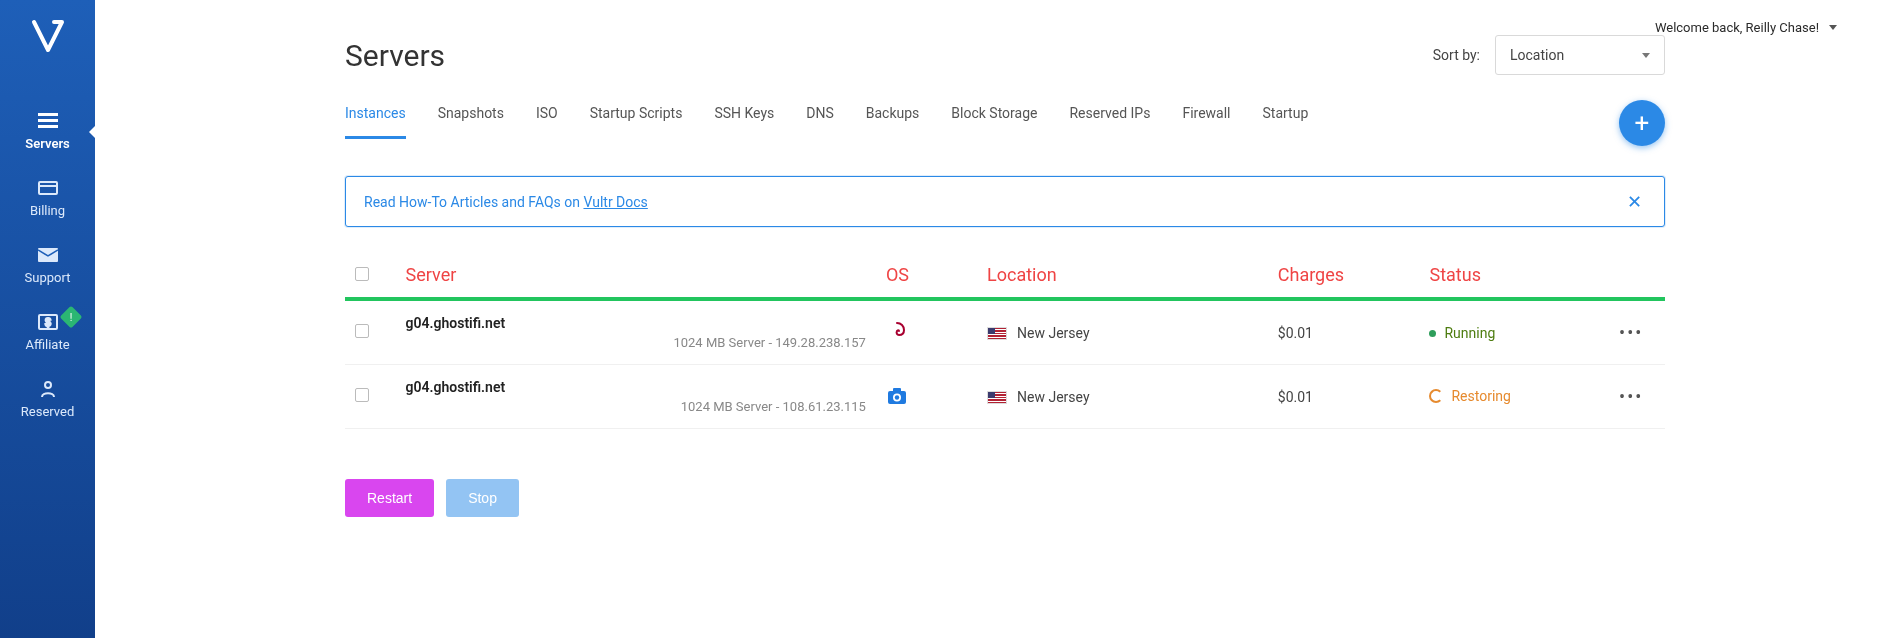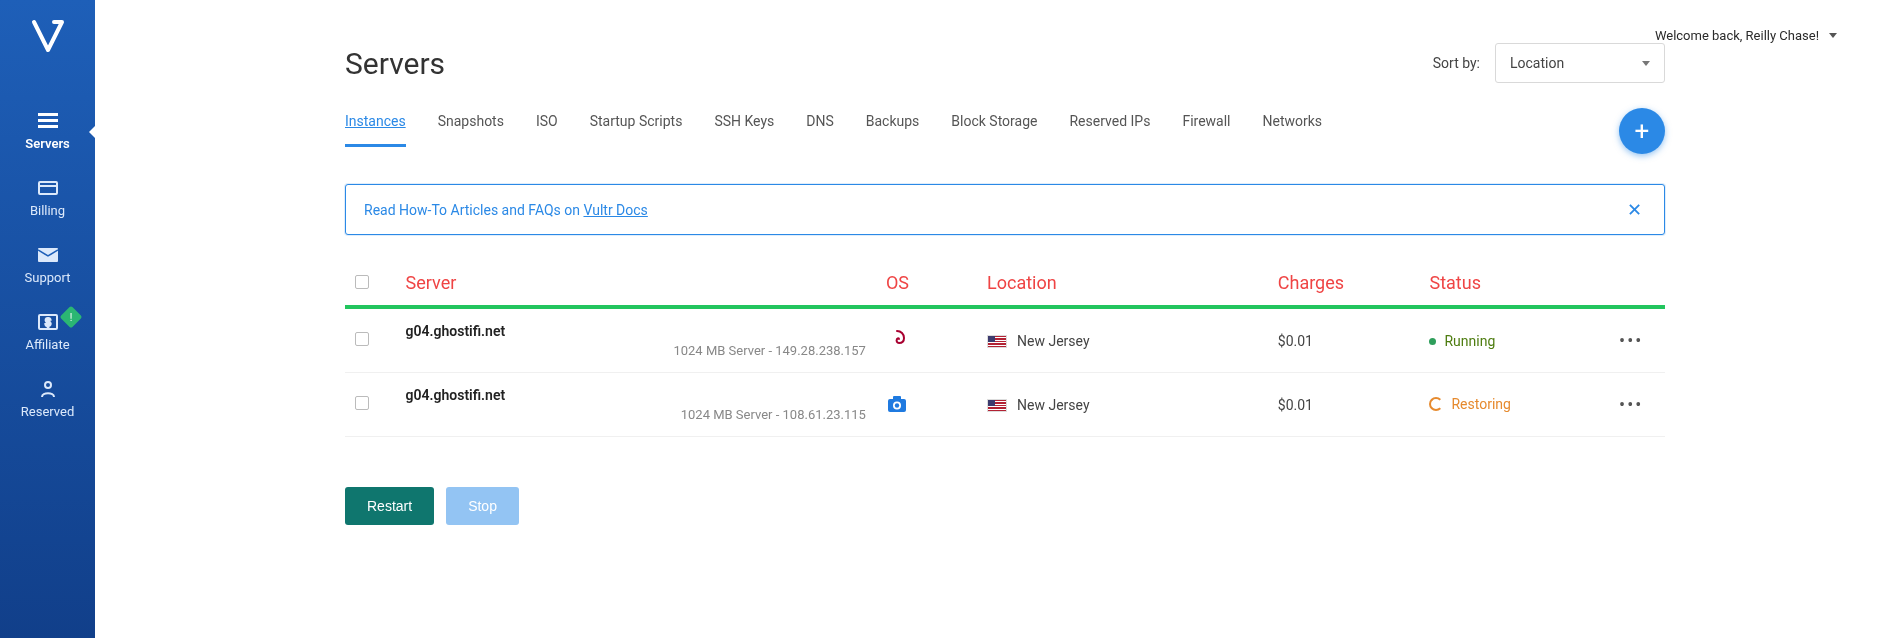--- a/index.html
+++ b/index.html
@@ -7,33 +7,33 @@
   .app { display: flex; min-height: 638px; }
   .sidebar { width: 95px; background: linear-gradient(to bottom, #1e5fb8, #113f8a); display: flex; flex-direction: column; align-items: center; padding-top: 18px; position: relative; }
   .logo { color: #fff; font-size: 40px; font-weight: 600; margin-bottom: 30px; font-family: Georgia, serif; }
   .nav-item { width: 100%; display: flex; flex-direction: column; align-items: center; padding: 14px 0; color: #dce9fb; cursor: pointer; font-size: 13px; gap: 6px; position: relative; }
   .nav-item.active { color: #fff; font-weight: 600; }
   .nav-item.active::after { content: ""; position: absolute; right: -1px; top: 50%; transform: translateY(-50%); width: 0; height: 0; border-top: 7px solid transparent; border-bottom: 7px solid transparent; border-right: 7px solid #fff; z-index: 10; }
   .nav-icon { width: 22px; height: 18px; display: flex; align-items: center; justify-content: center; }
   .affiliate-wrap { position: relative; }
   .affiliate-badge { position: absolute; top: 10px; right: 16px; width: 16px; height: 16px; background: #2bb673; transform: rotate(45deg); border-radius: 2px; }
   .affiliate-badge::after { content: "!"; color: #fff; font-size: 10px; position: absolute; top: 50%; left: 50%; transform: translate(-50%, -50%) rotate(-45deg); }
-  .main { flex: 1; padding: 8px 0 40px 0; background: #fff; }
+  .main { flex: 1; padding: 0 0 40px 0; background: #fff; }
   .topbar { display: flex; justify-content: flex-end; align-items: center; padding: 20px 40px 10px 40px; font-size: 13px; color: #2b2b2b; gap: 10px; }
   .caret { display: inline-block; width: 0; height: 0; border-left: 4px solid transparent; border-right: 4px solid transparent; border-top: 5px solid #555; }
   .content { padding: 0 40px; max-width: 1400px; margin-left: 210px; }
   .page-head { display: flex; justify-content: space-between; align-items: center; margin-top: -10px; margin-bottom: 30px; }
   .page-title { font-size: 30px; font-weight: 400; color: #333; }
   .sort-wrap { display: flex; align-items: center; gap: 15px; font-size: 14px; color: #444; }
   .sort-select { width: 170px; height: 40px; border: 1px solid #d9d9d9; border-radius: 3px; padding: 0 14px; display: flex; align-items: center; justify-content: space-between; color: #444; cursor: pointer; font-size: 14px; }
   .sort-select .caret { border-top-color: #777; }
   .tabs-row { display: flex; justify-content: space-between; align-items: flex-start; margin-bottom: 30px; position: relative; }
   .tabs { display: flex; gap: 32px; border-bottom: 1px solid transparent; }
   .tab { padding: 0 0 18px 0; font-size: 14px; color: #555; cursor: pointer; position: relative; }
-  .tab.active { color: #2b89e6; text-decoration: underline; }
+  .tab.active { color: #2b89e6; }
   .tab.active::after { content: ""; position: absolute; left: 0; right: 0; bottom: 0; height: 3px; background: #2b89e6; }
   .tabs-rule { position: absolute; left: -250px; right: -1000px; bottom: 16px; height: 1px; background: #e5e5e5; z-index: -1; }
   .fab { width: 46px; height: 46px; border-radius: 50%; background: #2b89e6; color: #fff; display: flex; align-items: center; justify-content: center; font-size: 26px; cursor: pointer; box-shadow: 0 2px 6px rgba(43,137,230,0.5); margin-top: -5px; flex-shrink: 0; }
   .banner { border: 1px solid #2b89e6; border-radius: 3px; padding: 14px 18px; display: flex; align-items: center; justify-content: space-between; margin-bottom: 25px; color: #2b89e6; font-size: 14px; background: #fff; box-shadow: 0 0 0 1px rgba(43,137,230,0.15); }
   .banner a { color: #2b89e6; text-decoration: underline; }
   .banner-text { color: #2b89e6; }
   .banner-close { color: #2b89e6; cursor: pointer; font-size: 18px; padding: 0 4px; }
   .table { width: 100%; border-collapse: collapse; }
   .table th { text-align: left; font-weight: 400; color: #ef4444; font-size: 18px; padding: 12px 10px; border-bottom: 4px solid #22c55e; }
   .table td { padding: 14px 10px; border-bottom: 1px solid #f0f0f0; vertical-align: middle; font-size: 14px; }
@@ -45,21 +45,21 @@
   .flag::before { content: ""; position: absolute; top: 0; left: 0; width: 40%; height: 54%; background: #3c3b6e; }
   .status-run { color: #4d7c0f; display: inline-flex; align-items: center; gap: 8px; }
   .status-run::before { content: ""; width: 7px; height: 7px; background: #2e9e5b; border-radius: 50%; display: inline-block; }
   .status-restoring { color: #e68a2e; display: inline-flex; align-items: center; gap: 8px; }
   .spinner { width: 14px; height: 14px; border: 2px solid #e68a2e; border-right-color: transparent; border-radius: 50%; display: inline-block; }
   .row-actions { color: #555; font-size: 18px; cursor: pointer; letter-spacing: 2px; display: inline-block; }
   .charges { color: #444; }
   .location-text { color: #444; }
   .action-bar { margin-top: 50px; display: flex; gap: 12px; }
   .btn { padding: 11px 22px; border: none; border-radius: 3px; font-size: 14px; cursor: pointer; color: #fff; }
-  .btn-restart { background: #0f766e; }
+  .btn-restart { background: #d946ef; }
   .btn-stop { background: #93c4f3; }
   .col-check { width: 40px; }
   .col-server { width: 380px; }
   .col-os { width: 80px; }
   .col-loc { width: 230px; }
   .col-charges { width: 120px; }
   .col-status { width: 150px; }
   .col-actions { width: 40px; }
 </style>
 </head>
@@ -149,21 +149,21 @@
             <div class="tab active">Instances</div>
             <div class="tab">Snapshots</div>
             <div class="tab">ISO</div>
             <div class="tab">Startup Scripts</div>
             <div class="tab">SSH Keys</div>
             <div class="tab">DNS</div>
             <div class="tab">Backups</div>
             <div class="tab">Block Storage</div>
             <div class="tab">Reserved IPs</div>
             <div class="tab">Firewall</div>
-            <div class="tab">Networks</div>
+            <div class="tab">Startup</div>
           </div>
         <div class="fab">+</div>
         <div class="tabs-rule"></div>
       </div>
 
       <div class="banner">
         <span class="banner-text">
           <span>Read How-To Articles and FAQs on </span><a href="#">Vultr Docs</a>
         </span>
         <span class="banner-close">✕</span>

